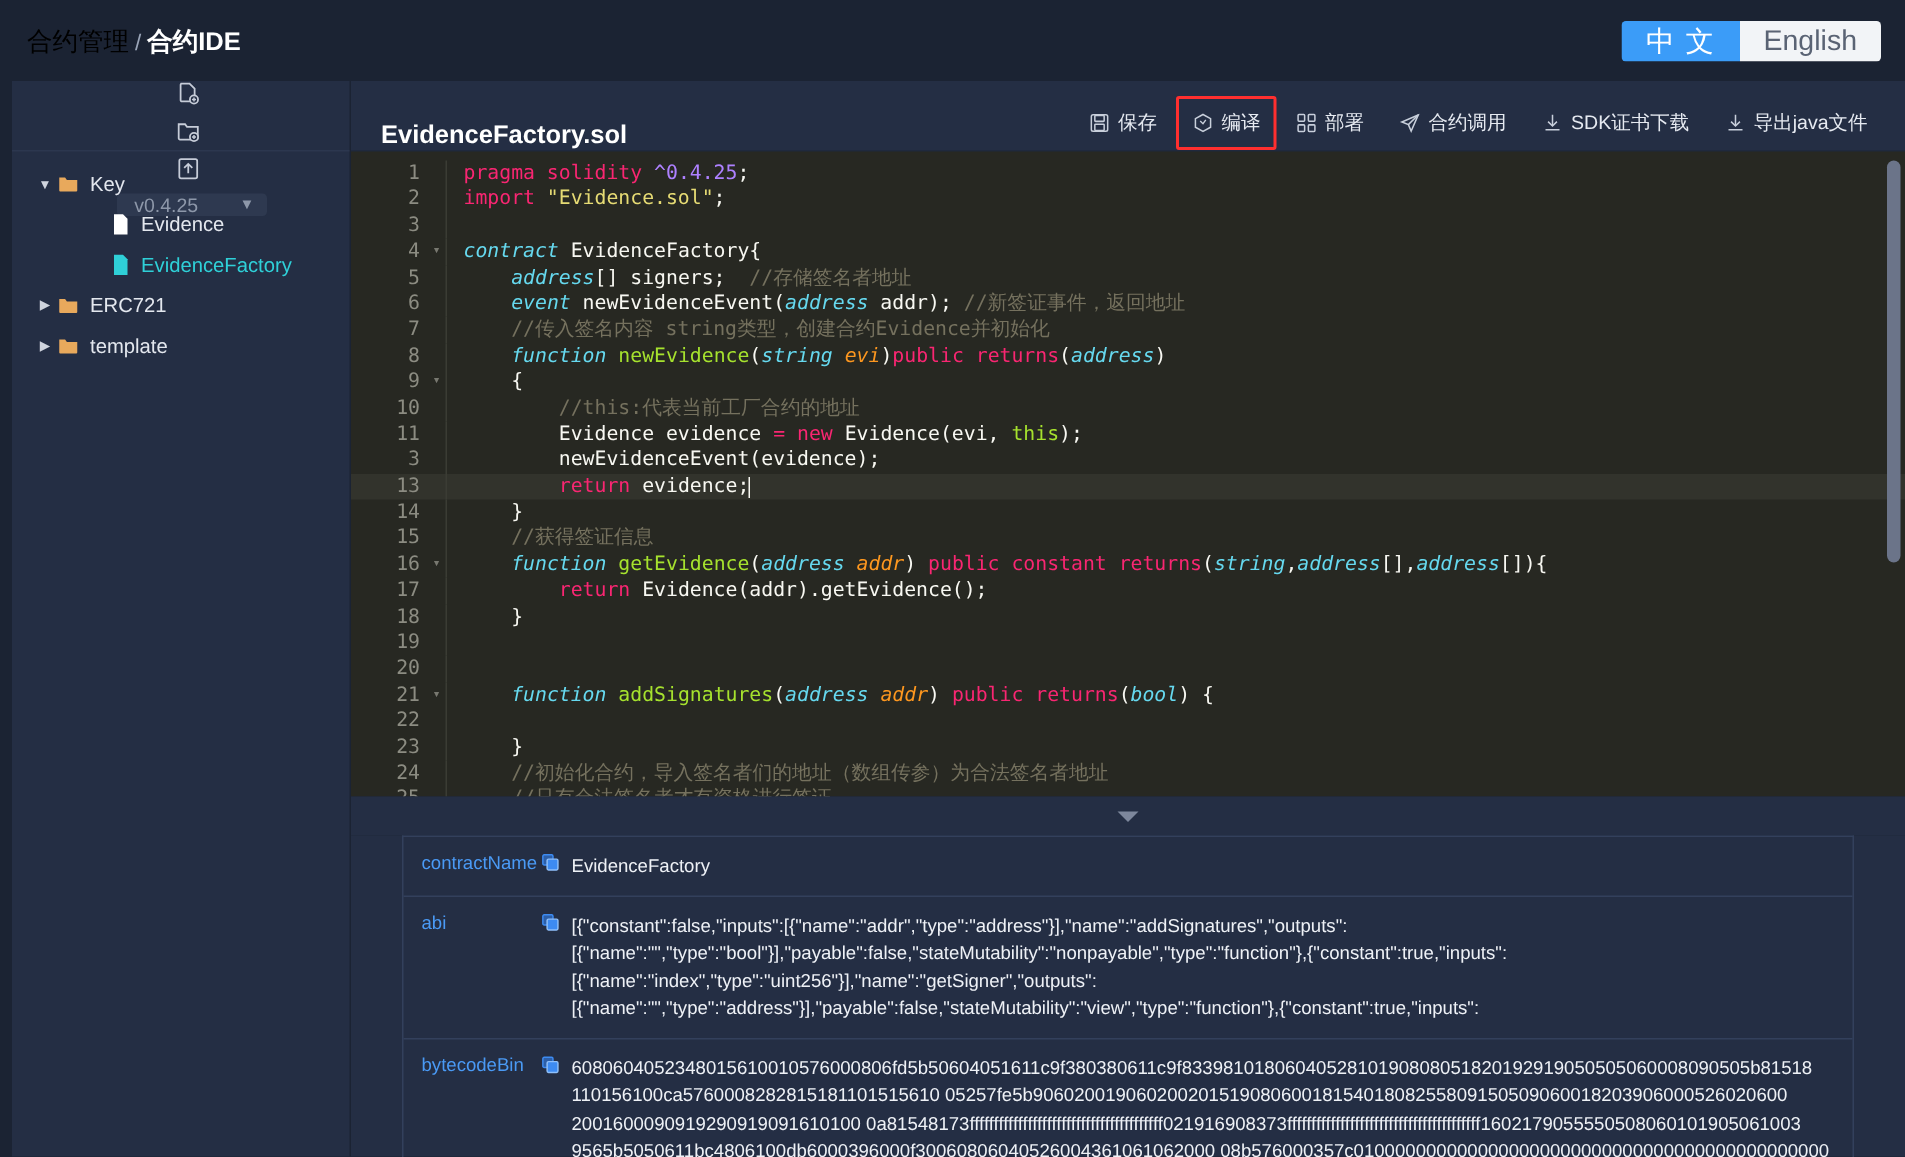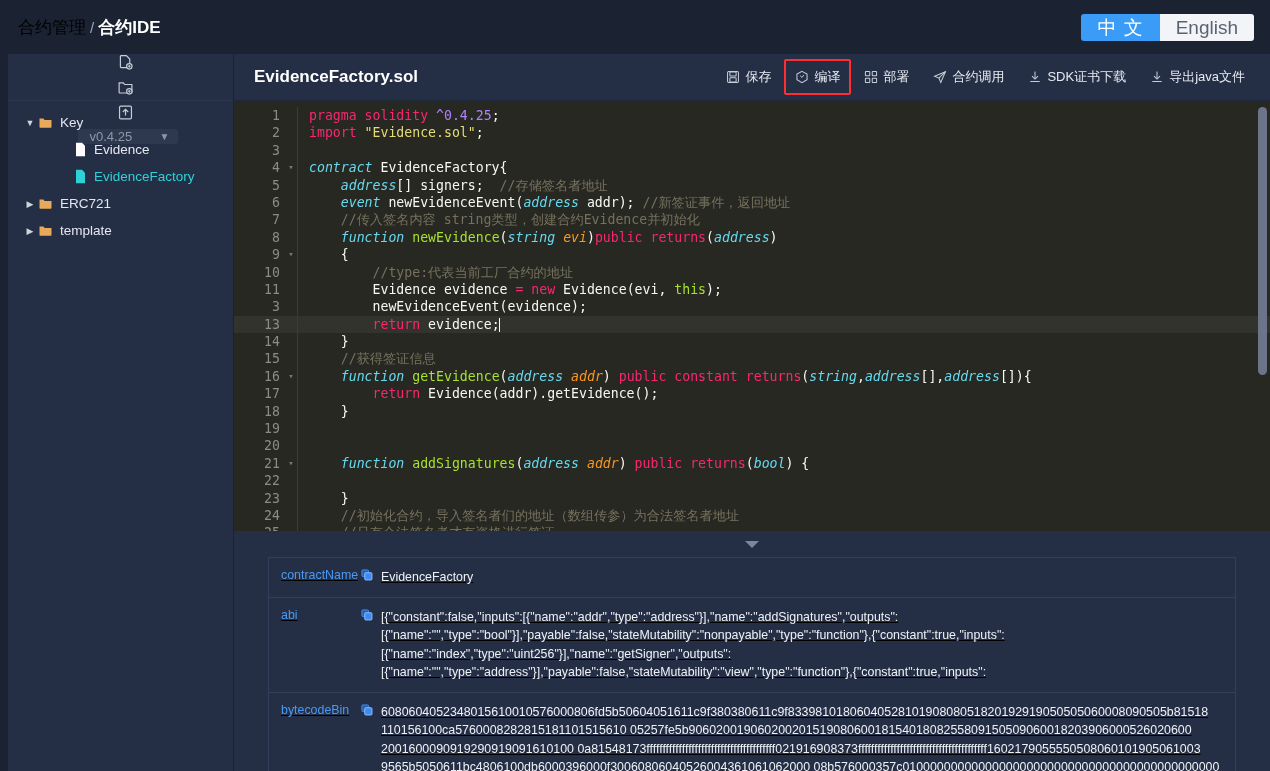--- a/index.html
+++ b/index.html
@@ -82,21 +82,21 @@
   .twisty.none { visibility: hidden; }
   .folder-ico { margin-right: 7px; display: flex; }
   .file-ico { margin-right: 7px; display: flex; }
   .tree-label { line-height: 1; }
   .indent-1 { padding-left: 36px; }
 
   
   .editor-header {
     position: absolute; left: 234px; top: 54px; width: 1036px; height: 47px;
     background: #242e44;
-    display: flex; align-items: center;
+    display: flex; align-items: flex-end;
     border-bottom: 1px solid #1f293d;
   }
   .file-title {
     margin-left: 20px; color: #ffffff;
     font-size: 17px; font-weight: bold;
   }
   .tool-actions {
     margin-left: auto; display: flex; align-items: center;
     padding-right: 14px; gap: 2px;
   }
@@ -167,21 +167,20 @@
     border-left: 7px solid transparent;
     border-right: 7px solid transparent;
     border-top: 7px solid #7d879c;
   }
 
   
   .result-panel {
     position: absolute; left: 234px; top: 557px; width: 1036px; height: 214px;
     background: #242e44;
     padding: 0 34px;
-    text-decoration: underline;
   }
   .result-table {
     border: 1px solid #33405c;
     border-bottom: none;
     font-size: 12.4px;
   }
   .result-row {
     display: flex; border-bottom: 1px solid #33405c;
   }
   .res-key {
@@ -362,21 +361,21 @@
   <div class="code-area" id="code-area">
       <div class="code-line"><span class="ln">1</span><span class="fold"></span><span class="gutter-bar"></span><span class="code-text"><span class="k-pink">pragma </span><span class="k-pink">solidity </span><span class="k-purple">^0.4.25</span><span class="k-white">;</span></span></div>
       <div class="code-line"><span class="ln">2</span><span class="fold"></span><span class="gutter-bar"></span><span class="code-text"><span class="k-pink">import </span><span class="k-str">"Evidence.sol"</span><span class="k-white">;</span></span></div>
       <div class="code-line"><span class="ln">3</span><span class="fold"></span><span class="gutter-bar"></span><span class="code-text"></span></div>
       <div class="code-line"><span class="ln">4</span><span class="fold">▾</span><span class="gutter-bar"></span><span class="code-text"><span class="k-cyan">contract </span><span class="k-white">EvidenceFactory{</span></span></div>
       <div class="code-line"><span class="ln">5</span><span class="fold"></span><span class="gutter-bar"></span><span class="code-text"><span class="k-white">    </span><span class="k-cyan">address</span><span class="k-white">[] signers;  </span><span class="k-comment">//存储签名者地址</span></span></div>
       <div class="code-line"><span class="ln">6</span><span class="fold"></span><span class="gutter-bar"></span><span class="code-text"><span class="k-white">    </span><span class="k-cyan">event </span><span class="k-white">newEvidenceEvent(</span><span class="k-cyan">address</span><span class="k-white"> addr); </span><span class="k-comment">//新签证事件，返回地址</span></span></div>
       <div class="code-line"><span class="ln">7</span><span class="fold"></span><span class="gutter-bar"></span><span class="code-text"><span class="k-white">    </span><span class="k-comment">//传入签名内容 string类型，创建合约Evidence并初始化</span></span></div>
       <div class="code-line"><span class="ln">8</span><span class="fold"></span><span class="gutter-bar"></span><span class="code-text"><span class="k-white">    </span><span class="k-cyan">function </span><span class="k-green">newEvidence</span><span class="k-white">(</span><span class="k-cyan">string</span><span class="k-white"> </span><span class="k-orange">evi</span><span class="k-white">)</span><span class="k-pink">public </span><span class="k-pink">returns</span><span class="k-white">(</span><span class="k-cyan">address</span><span class="k-white">)</span></span></div>
       <div class="code-line"><span class="ln">9</span><span class="fold">▾</span><span class="gutter-bar"></span><span class="code-text"><span class="k-white">    {</span></span></div>
-      <div class="code-line"><span class="ln">10</span><span class="fold"></span><span class="gutter-bar"></span><span class="code-text"><span class="k-white">        </span><span class="k-comment">//type:代表当前工厂合约的地址</span></span></div>
+      <div class="code-line"><span class="ln">10</span><span class="fold"></span><span class="gutter-bar"></span><span class="code-text"><span class="k-white">        </span><span class="k-comment">//this:代表当前工厂合约的地址</span></span></div>
       <div class="code-line"><span class="ln">11</span><span class="fold"></span><span class="gutter-bar"></span><span class="code-text"><span class="k-white">        Evidence evidence </span><span class="k-pink">=</span><span class="k-white"> </span><span class="k-pink">new </span><span class="k-white">Evidence(evi, </span><span class="k-green">this</span><span class="k-white">);</span></span></div>
       <div class="code-line"><span class="ln">3</span><span class="fold"></span><span class="gutter-bar"></span><span class="code-text"><span class="k-white">        newEvidenceEvent(evidence);</span></span></div>
       <div class="code-line active"><span class="ln">13</span><span class="fold"></span><span class="gutter-bar"></span><span class="code-text"><span class="k-white">        </span><span class="k-pink">return </span><span class="k-white">evidence;</span><span class="caret"></span></span></div>
       <div class="code-line"><span class="ln">14</span><span class="fold"></span><span class="gutter-bar"></span><span class="code-text"><span class="k-white">    }</span></span></div>
       <div class="code-line"><span class="ln">15</span><span class="fold"></span><span class="gutter-bar"></span><span class="code-text"><span class="k-white">    </span><span class="k-comment">//获得签证信息</span></span></div>
       <div class="code-line"><span class="ln">16</span><span class="fold">▾</span><span class="gutter-bar"></span><span class="code-text"><span class="k-white">    </span><span class="k-cyan">function </span><span class="k-green">getEvidence</span><span class="k-white">(</span><span class="k-cyan">address</span><span class="k-white"> </span><span class="k-orange">addr</span><span class="k-white">) </span><span class="k-pink">public constant returns</span><span class="k-white">(</span><span class="k-cyan">string</span><span class="k-white">,</span><span class="k-cyan">address</span><span class="k-white">[],</span><span class="k-cyan">address</span><span class="k-white">[]){</span></span></div>
       <div class="code-line"><span class="ln">17</span><span class="fold"></span><span class="gutter-bar"></span><span class="code-text"><span class="k-white">        </span><span class="k-pink">return </span><span class="k-white">Evidence(addr).getEvidence();</span></span></div>
       <div class="code-line"><span class="ln">18</span><span class="fold"></span><span class="gutter-bar"></span><span class="code-text"><span class="k-white">    }</span></span></div>
       <div class="code-line"><span class="ln">19</span><span class="fold"></span><span class="gutter-bar"></span><span class="code-text"></span></div>
       <div class="code-line"><span class="ln">20</span><span class="fold"></span><span class="gutter-bar"></span><span class="code-text"></span></div>

